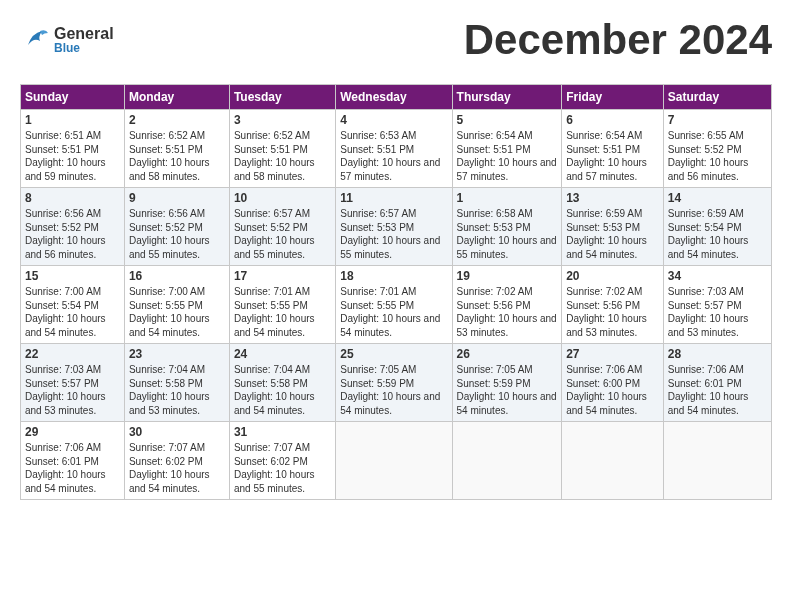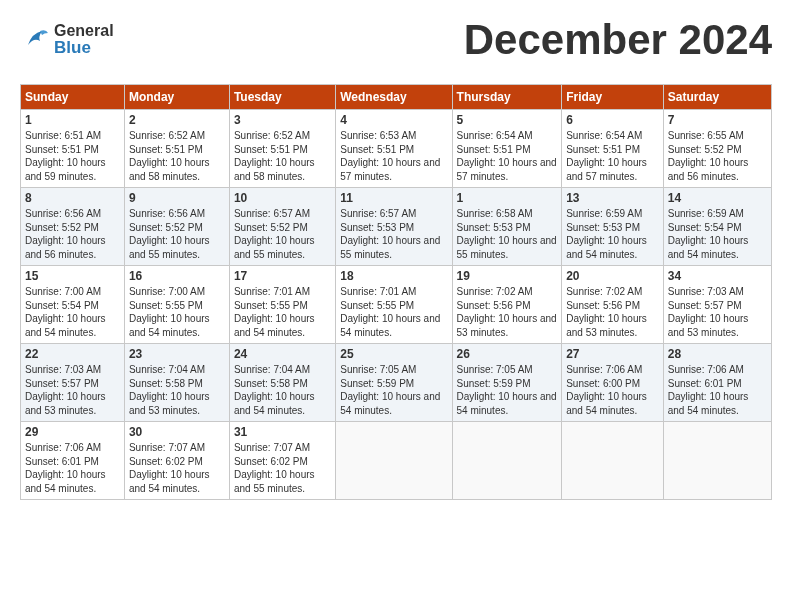--- a/index.html
+++ b/index.html
@@ -40,21 +40,21 @@
     .location {
       font-size: 14px;
       color: #555;
     }
     table {
       width: 100%;
       border-collapse: collapse;
       font-size: 9.5px;
     }
     thead tr {
-      background-color: #c2410c;
+      background-color: #701a75;
       color: #fff;
     }
     thead th {
       padding: 5px 4px;
       font-size: 12px;
       font-weight: bold;
       text-align: left;
       border: 1px solid #c8c8c8;
     }
     tbody tr {
@@ -93,21 +93,21 @@
 
 <div class="container">
   <div class="header">
     <div class="logo">
       <svg class="logo-bird" viewBox="0 0 30 30">
         <path d="M8,20 Q12,8 22,6 Q18,12 20,16 Q14,12 8,20Z" fill="#2a7ab8"></path>
         <path d="M20,6 Q26,4 28,8 Q24,8 22,10Z" fill="#4a9ad4"></path>
       </svg>
       <div>
         <div style="font-size:16px;font-weight:bold;color:#333;line-height:1.1">General</div>
-        <div style="font-size:17px;font-weight:bold;color:#2a7ab8;line-height:1.1">Blue</div>
+        <div style="font-size:12px;font-weight:bold;color:#2a7ab8;line-height:1.1">Blue</div>
       </div>
     </div>
     <div class="title-block">
       <div class="month-title">December 2024</div>
     </div>
   </div>
 
   <table>
     <thead>
       <tr>

